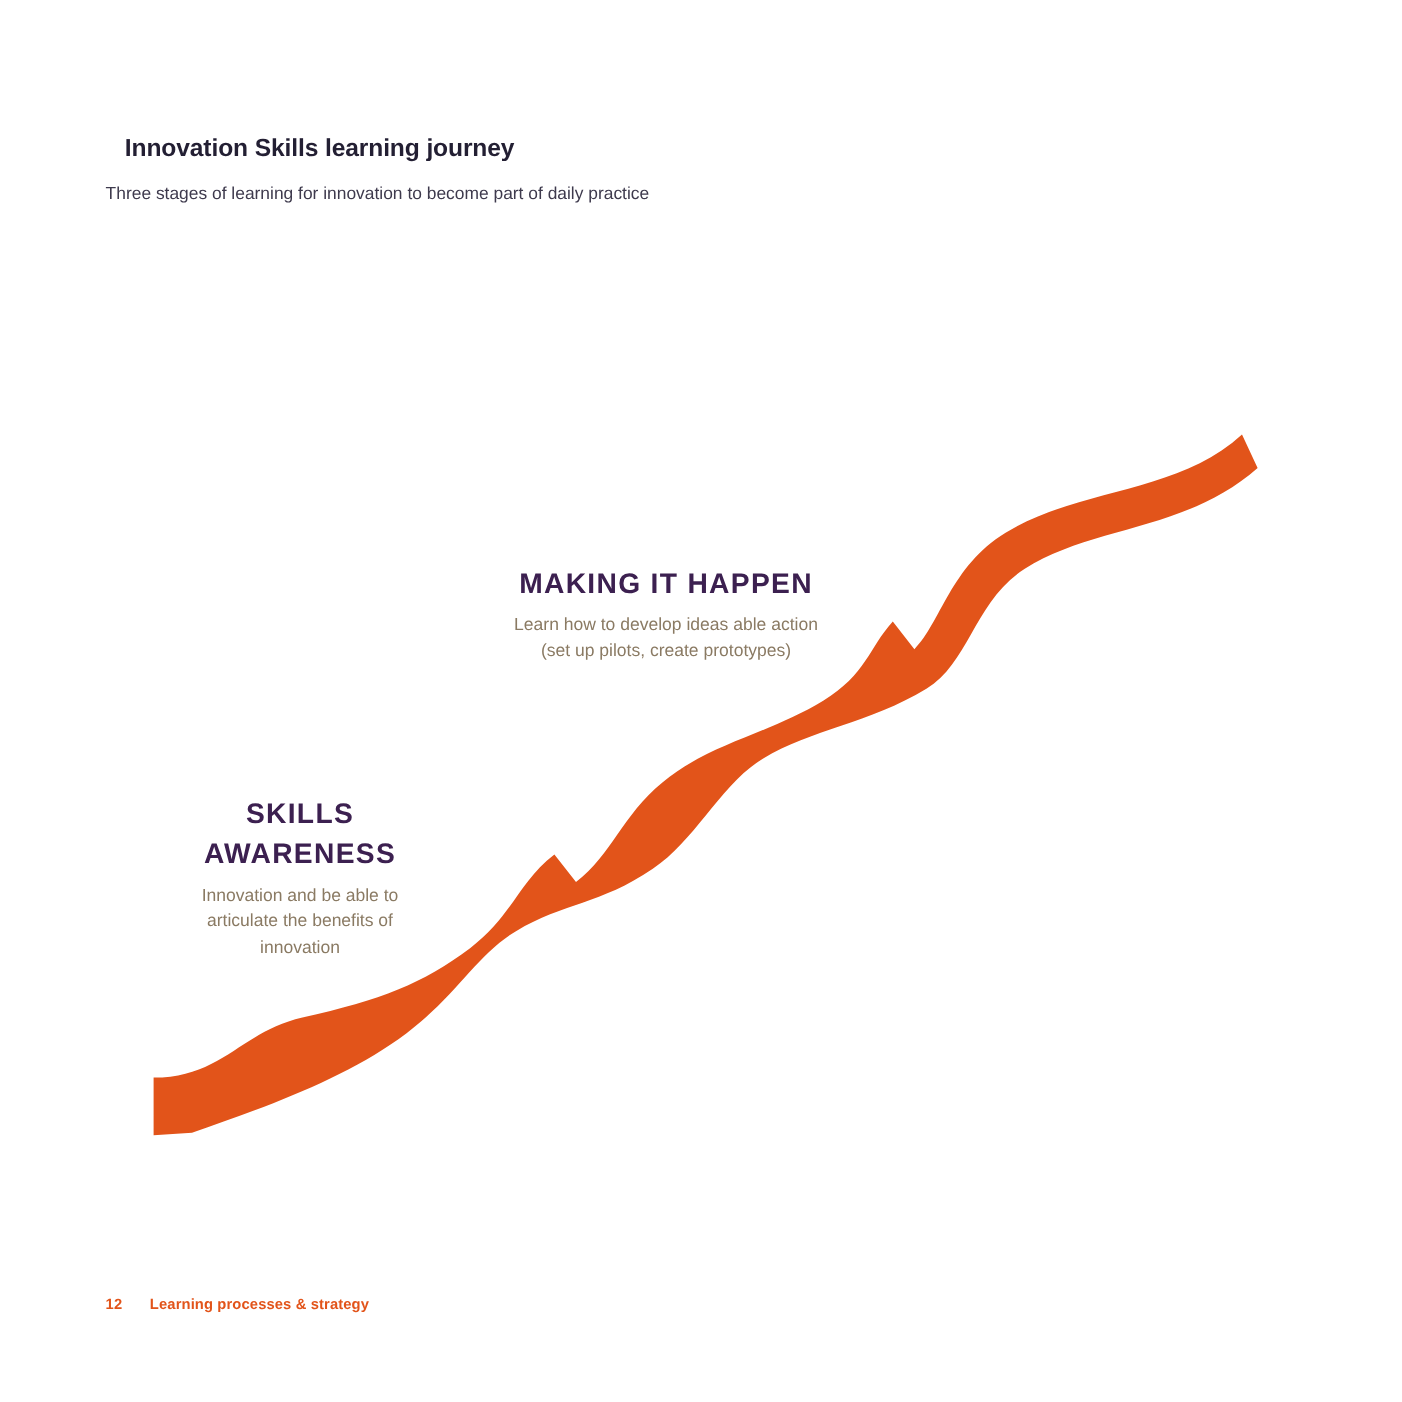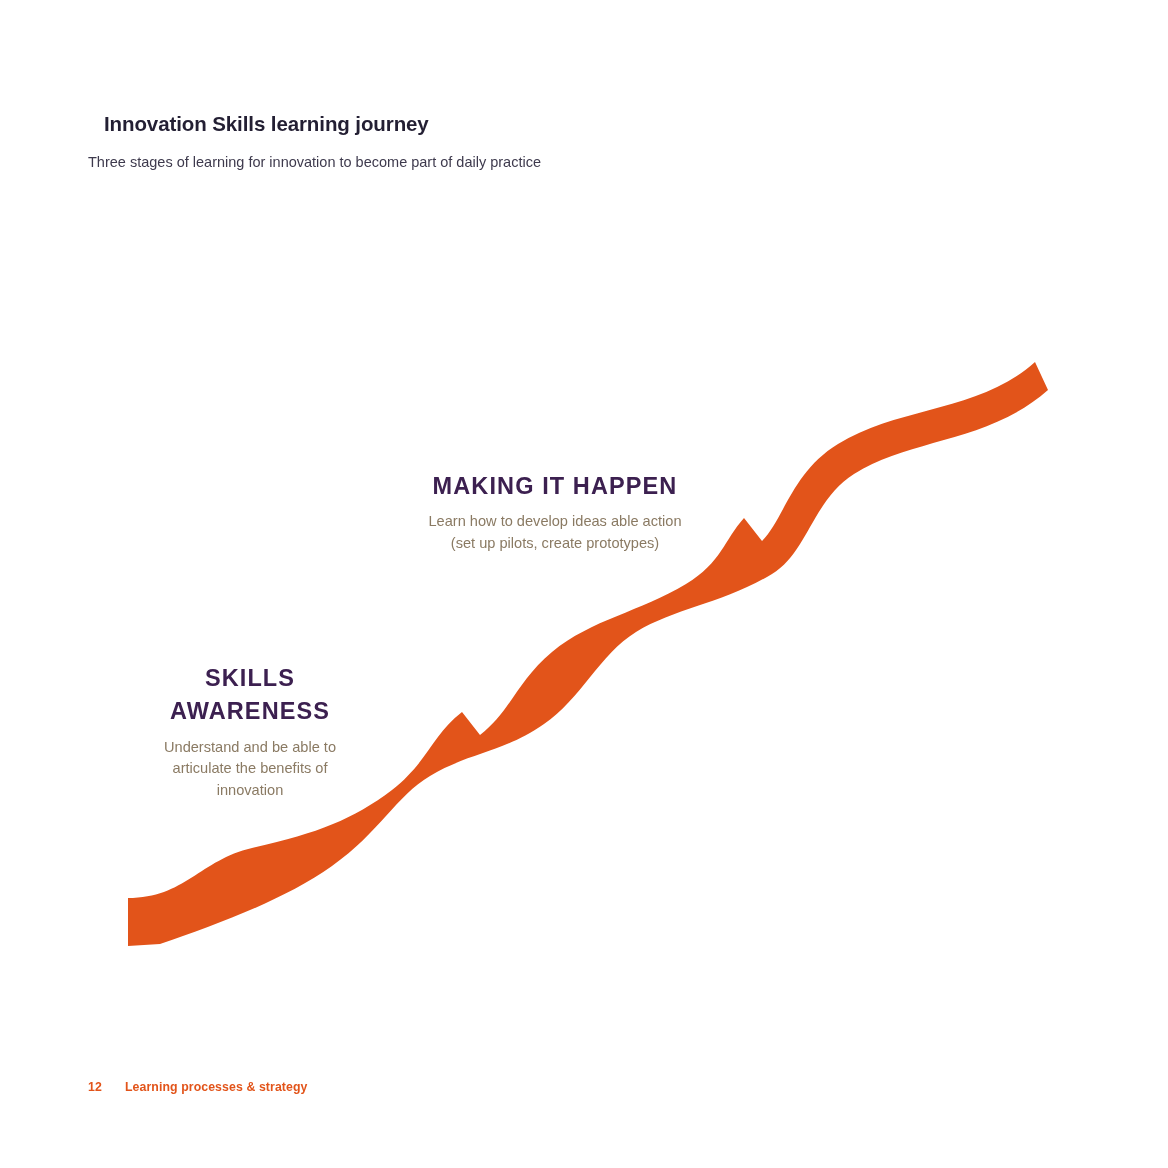--- a/index.html
+++ b/index.html
@@ -81,33 +81,33 @@
   #stage-1 { left: 428px; top: 470px; width: 254px; }
   #stage-2 { left: 722px; top: 253px; width: 258px; }
 
   
   .footer {
     position: absolute;
     left: 88px;
     top: 1080px;
     display: flex;
     align-items: flex-start;
-    gap: 23px;
   }
   .footer-page {
     font-size: 12.3px;
     font-weight: bold;
     color: #e2541a;
     letter-spacing: 0.1px;
   }
   .footer-label {
     font-size: 12.3px;
     font-weight: bold;
     color: #e2541a;
     letter-spacing: 0.1px;
+    margin-left: 23px;
   }
 </style>
 </head>
 <body style="background: rgb(255, 255, 255);">
 
 <div class="page">
 
   <div class="header">
     <h1 class="title" style="color: rgb(35, 31, 51);">Innovation Skills learning journey</h1>
     <p class="subtitle">Three stages of learning for innovation to become part of daily practice</p>
@@ -138,21 +138,21 @@
                C 724 603 676 608 636 632
                C 600 654 580 700 544 724
                C 500 754 470 752 430 776
                C 396 796 380 832 332 866
                C 284 900 218 924 160 944
                Z" fill="#e2541a"></path>
     </svg>
 
     <div class="stage" id="stage-0">
       <p class="stage-title" style="color: rgb(60, 32, 80);">SKILLS AWARENESS</p>
-      <p class="stage-desc" style="color: rgb(138, 122, 99);">Understand and be able to articulate the benefits of innovation</p>
+      <p class="stage-desc" style="color: rgb(138, 122, 99);">Innovation and be able to articulate the benefits of innovation</p>
     </div>
 
     <div class="stage" id="stage-1">
       <p class="stage-title" style="color: rgb(60, 32, 80);">MAKING IT HAPPEN</p>
       <p class="stage-desc" style="color: rgb(138, 122, 99);">Learn how to develop ideas able action (set up pilots, create prototypes)</p>
     </div>
 
 
   </div>
 

